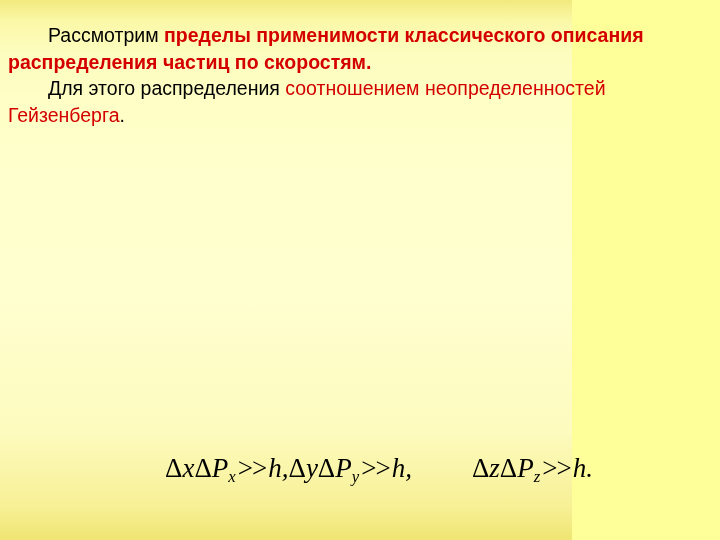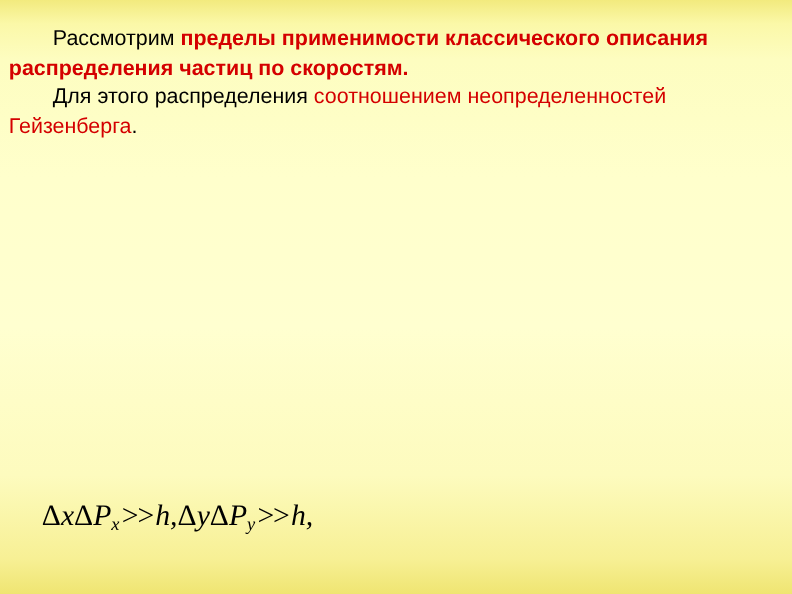--- a/index.html
+++ b/index.html
@@ -8,21 +8,21 @@
   }
   body {
     width: 720px;
     height: 540px;
     overflow: hidden;
     font-family: "Liberation Sans", sans-serif;
     background: #ffff99;
   }
   #slide {
     position: relative;
-    width: 720px;
+    width: 572px;
     height: 540px;
     box-sizing: border-box;
     
     background: linear-gradient(to bottom,
         #f2ea7e 0%,
         #fbf8a8 4%,
         #fdfdc0 10%,
         #ffffcc 30%,
         #ffffd0 55%,
         #fdfbbe 80%,
@@ -55,21 +55,21 @@
     color: #d40000;
   }
   .formula-row {
     position: absolute;
     left: 0px;
     top: 455px;
     width: 720px;
     display: flex;
     flex-direction: row;
     align-items: baseline;
-    justify-content: flex-start;
+    justify-content: center;
     font-family: "Liberation Serif", serif;
     font-style: italic;
     color: #000000;
   }
   .formula {
     font-size: 27px;
     white-space: nowrap;
     line-height: 1;
   }
   .f1 { margin-left: 38px; }
@@ -114,16 +114,19 @@
   <div class="formula-row">
 
     <div class="formula f1">
       <span class="delta">Δ</span><span>x</span><span class="delta">Δ</span><span>P</span><sub>x</sub><span class="gg">&gt;&gt;</span><span class="h">h</span><span>,</span>
     </div>
 
     <div class="formula f2">
       <span class="delta">Δ</span><span>y</span><span class="delta">Δ</span><span>P</span><sub>y</sub><span class="gg">&gt;&gt;</span><span class="h">h</span><span>,</span>
     </div>
 
+    <div class="formula f3">
+      <span class="delta">Δ</span><span>z</span><span class="delta">Δ</span><span>P</span><sub>z</sub><span class="gg">&gt;&gt;</span><span class="h">h</span><span>.</span>
+    </div>
 
   </div>
 
 </div>
 
 </body></html>

